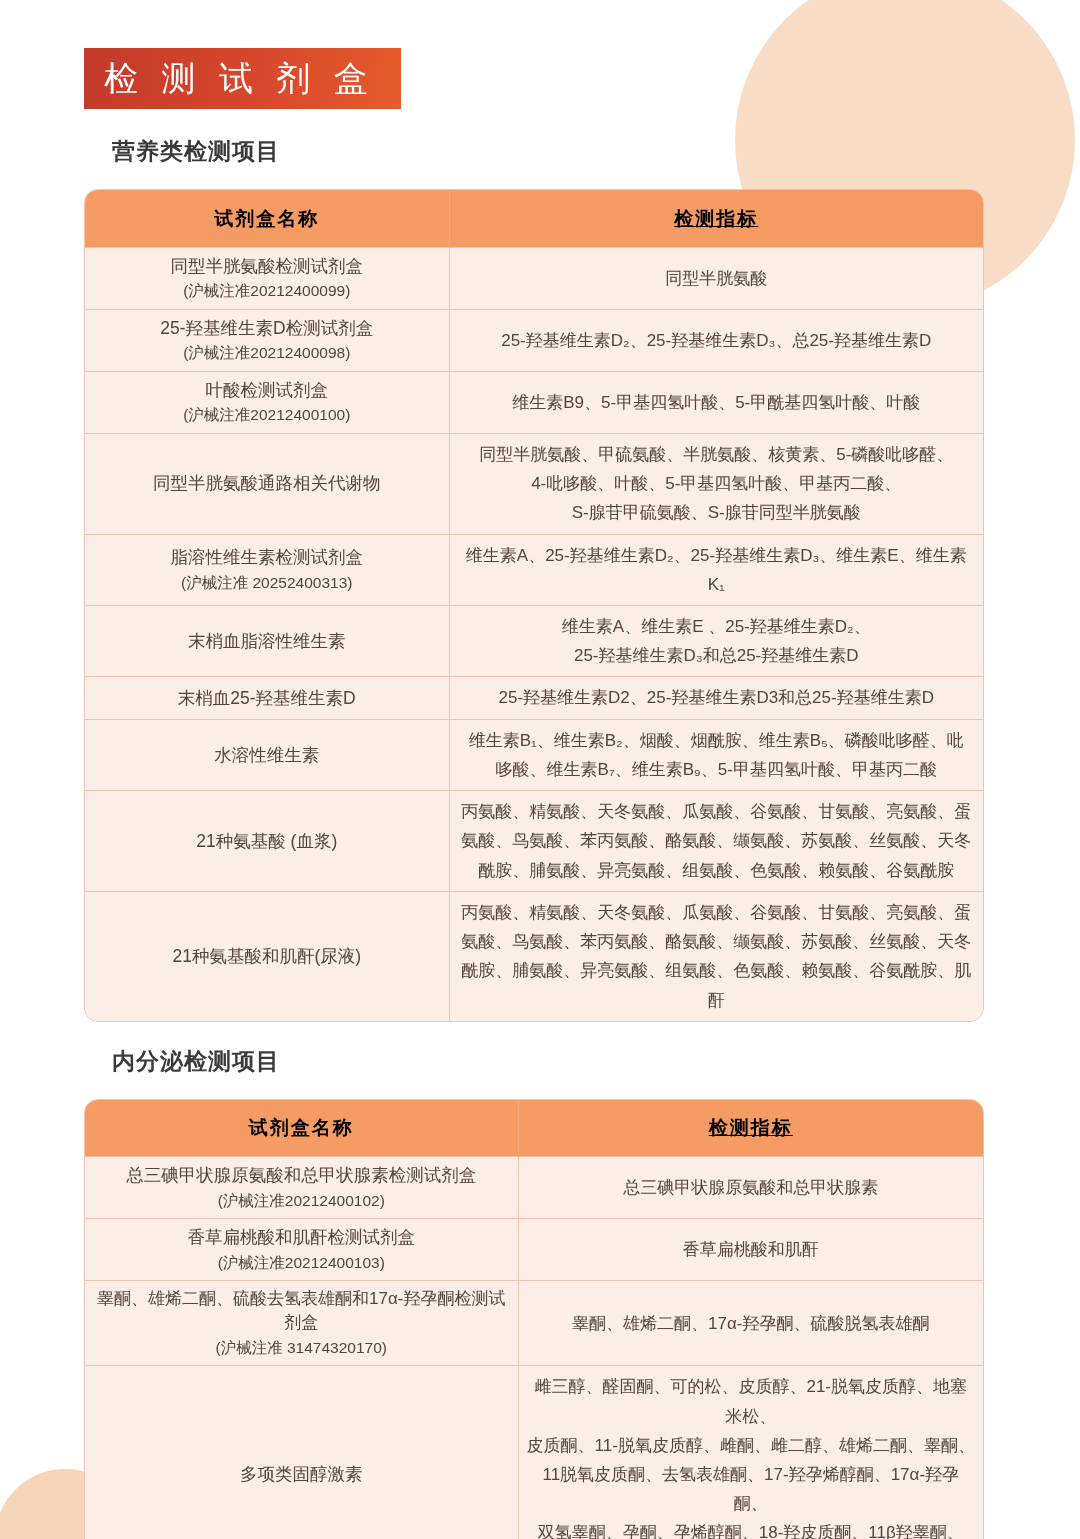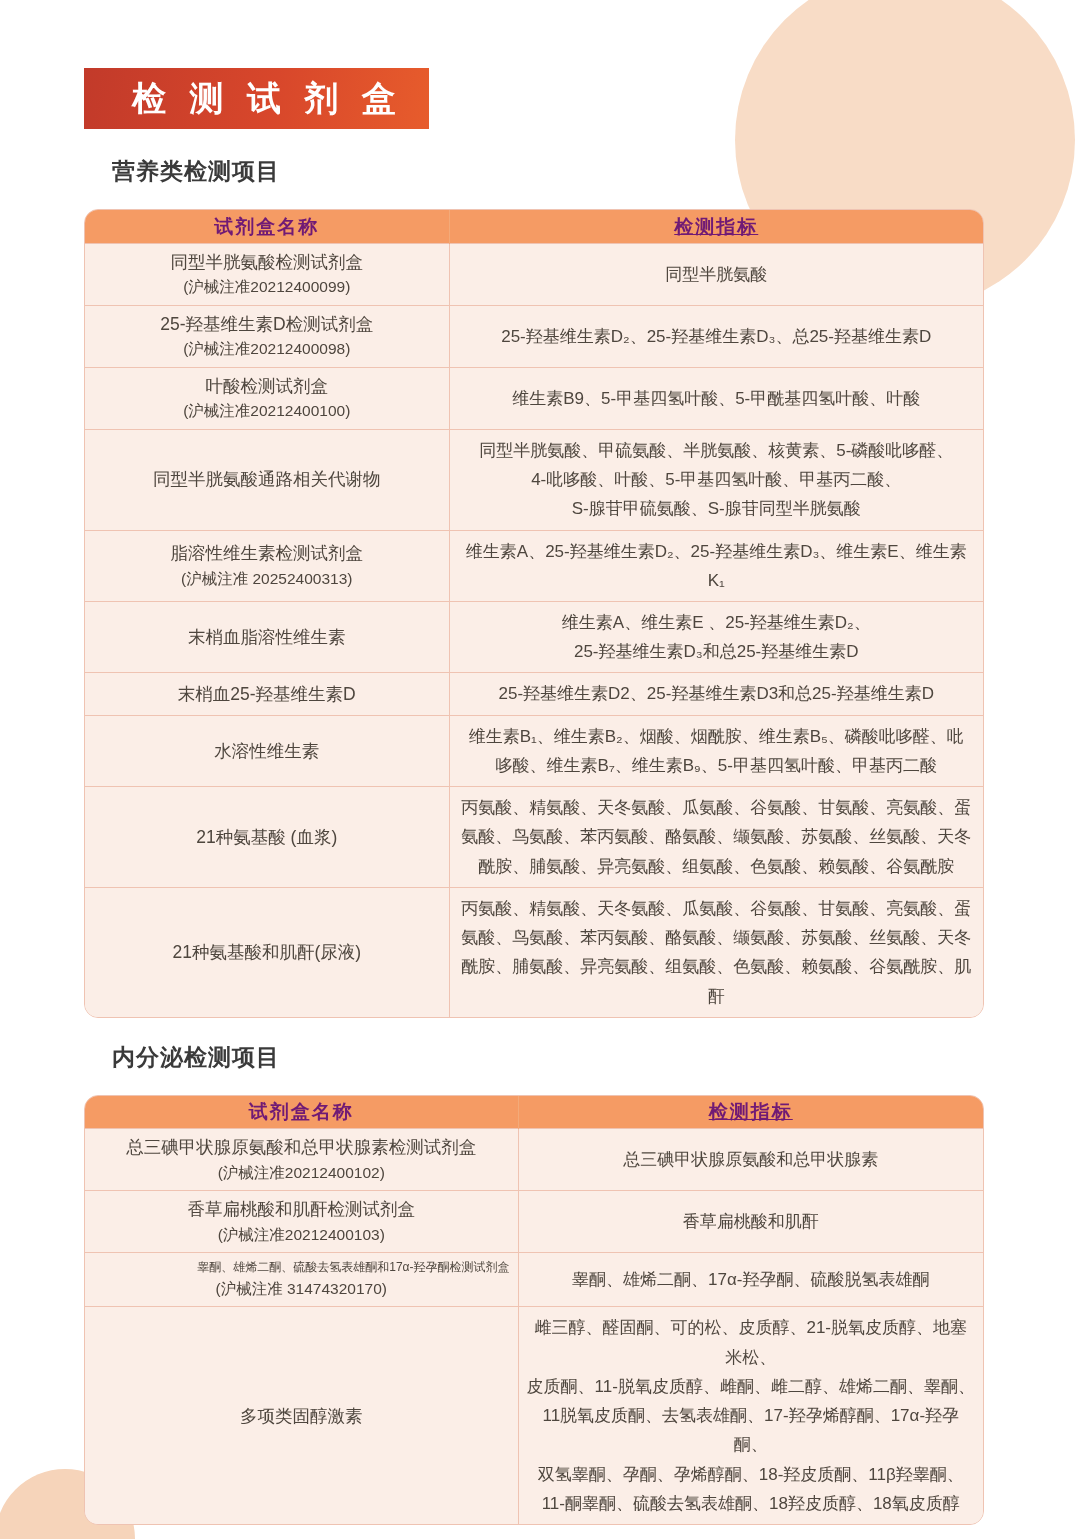--- a/index.html
+++ b/index.html
@@ -15,27 +15,27 @@
     font-family:"Liberation Sans","DejaVu Sans",sans-serif;
     width:1080px;height:1539px;position:relative;overflow:hidden;
     color:var(--text);
   }
   .decor-circle{position:absolute;border-radius:50%;background:#f8dcc6;z-index:0;}
   .circle-top-right{width:340px;height:340px;top:-30px;right:5px;}
   .circle-bottom-left{width:140px;height:140px;left:-5px;bottom:-70px;background:#f6d4ba;}
   .content{position:relative;z-index:1;}
 
   .banner{
-    margin:68px 0 0 84px;
+    margin:48px 0 0 84px;
     display:inline-block;
     background:linear-gradient(100deg,#c23a2a 0%,#d8472b 55%,#e75c2c 100%);
     color:#ffffff;
-    font-size:34px;font-weight:bold;
+    font-size:34px;font-weight:normal;
     letter-spacing:7px;
-    padding:12px 26px 12px 48px;
+    padding:12px 26px 12px 20px;
     line-height:1.1;
   }
   .section-title{
     margin:27px 0 0 112px;
     font-size:23px;font-weight:bold;color:var(--title);
     letter-spacing:1px;
   }
   .table-wrap{
     margin:22px 0 0 84px;
     width:900px;
@@ -43,38 +43,38 @@
     border-radius:14px;
     overflow:hidden;
     background:var(--row-bg);
   }
   .section-2 .section-title{margin-top:24px;}
   table{border-collapse:collapse;width:100%;table-layout:fixed;}
   .t1 .col1{width:364px;}
   .t2 .col1{width:433px;}
   thead th{
     background:var(--header-bg);
-    color:#701a75;
+    color:#000000;
     font-size:19px;font-weight:bold;
-    height:33px;
+    height:57px;
     letter-spacing:2px;
     margin-left:45px;
   }
   thead th + th{border-left:1px solid #f3aa79;text-decoration:underline;}
   tbody td{
     background:var(--row-bg);
     border-top:1px solid var(--line);
     text-align:center;vertical-align:middle;
     padding:6px 8px;
     font-size:17px;
     line-height:1.72;
   }
   tbody td + td{border-left:1px solid var(--line);}
   .kit-name{font-size:17.5px;line-height:1.4;}
-  .kit-name.small{font-size:12px;text-align:right;}
+  .kit-name.small{font-size:17px;}
   .kit-reg{font-size:15.5px;line-height:1.45;margin-top:2px;}
   .indicators{white-space:pre-line;}
   
   .t1 tbody tr:nth-child(1) td{height:48px;}
   .t1 tbody tr:nth-child(2) td{height:47px;}
   .t1 tbody tr:nth-child(3) td{height:47px;}
   .t1 tbody tr:nth-child(4) td{height:83px;}
   .t1 tbody tr:nth-child(5) td{height:50px;}
   .t1 tbody tr:nth-child(6) td{height:50px;}
   .t1 tbody tr:nth-child(7) td{height:34px;}

